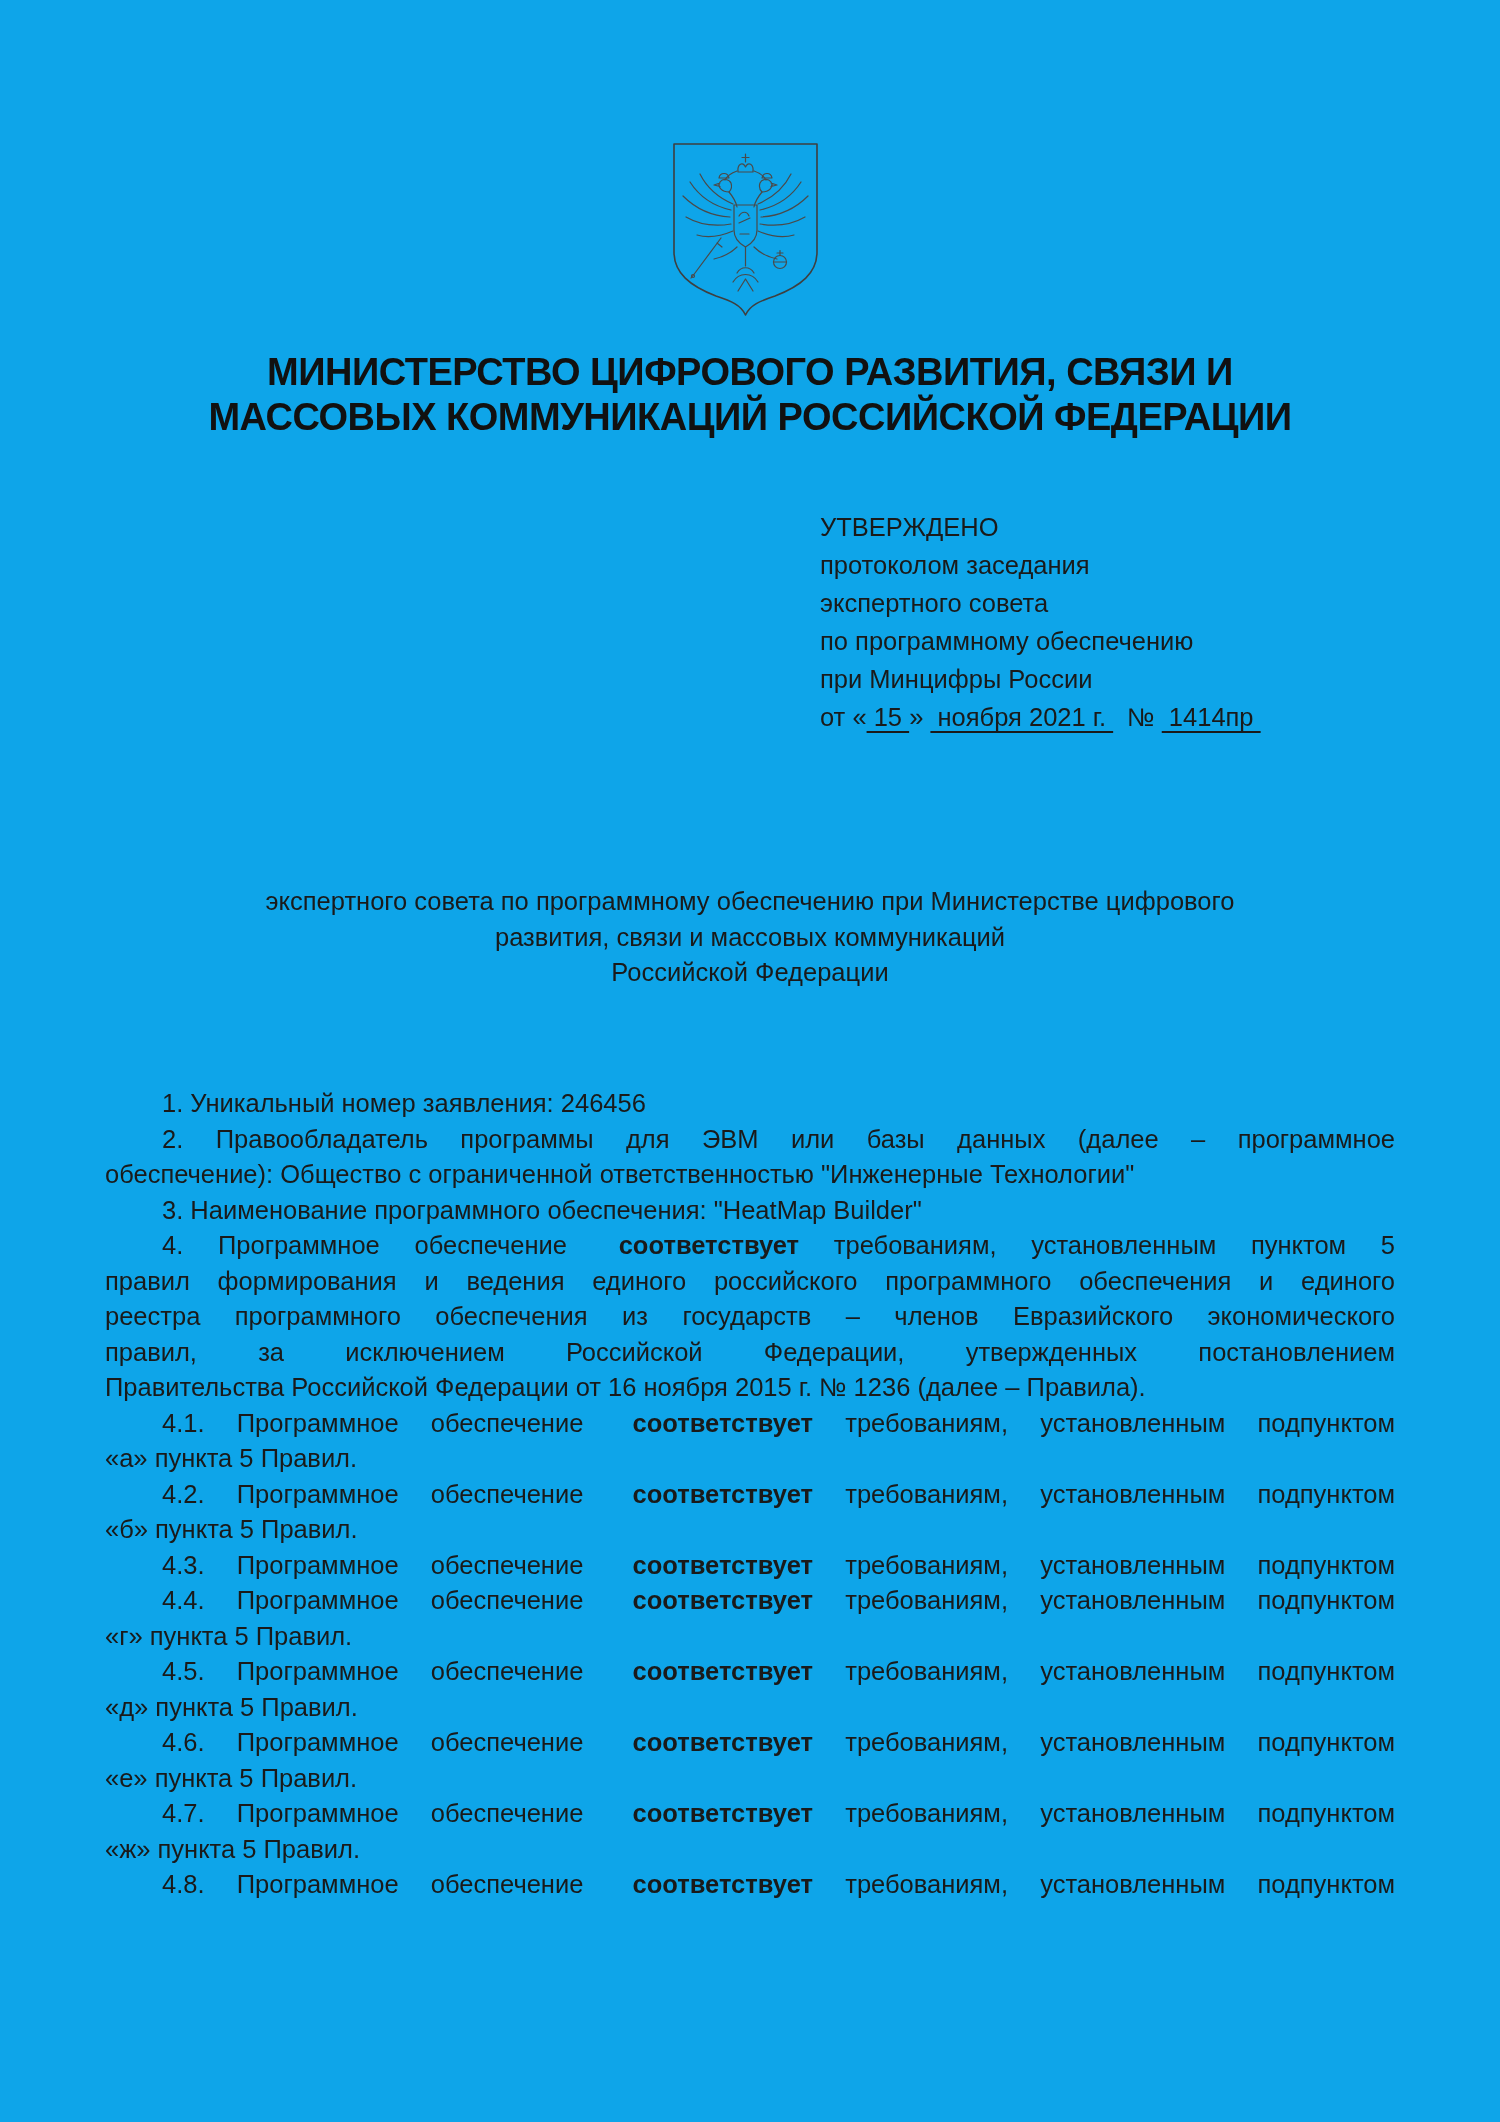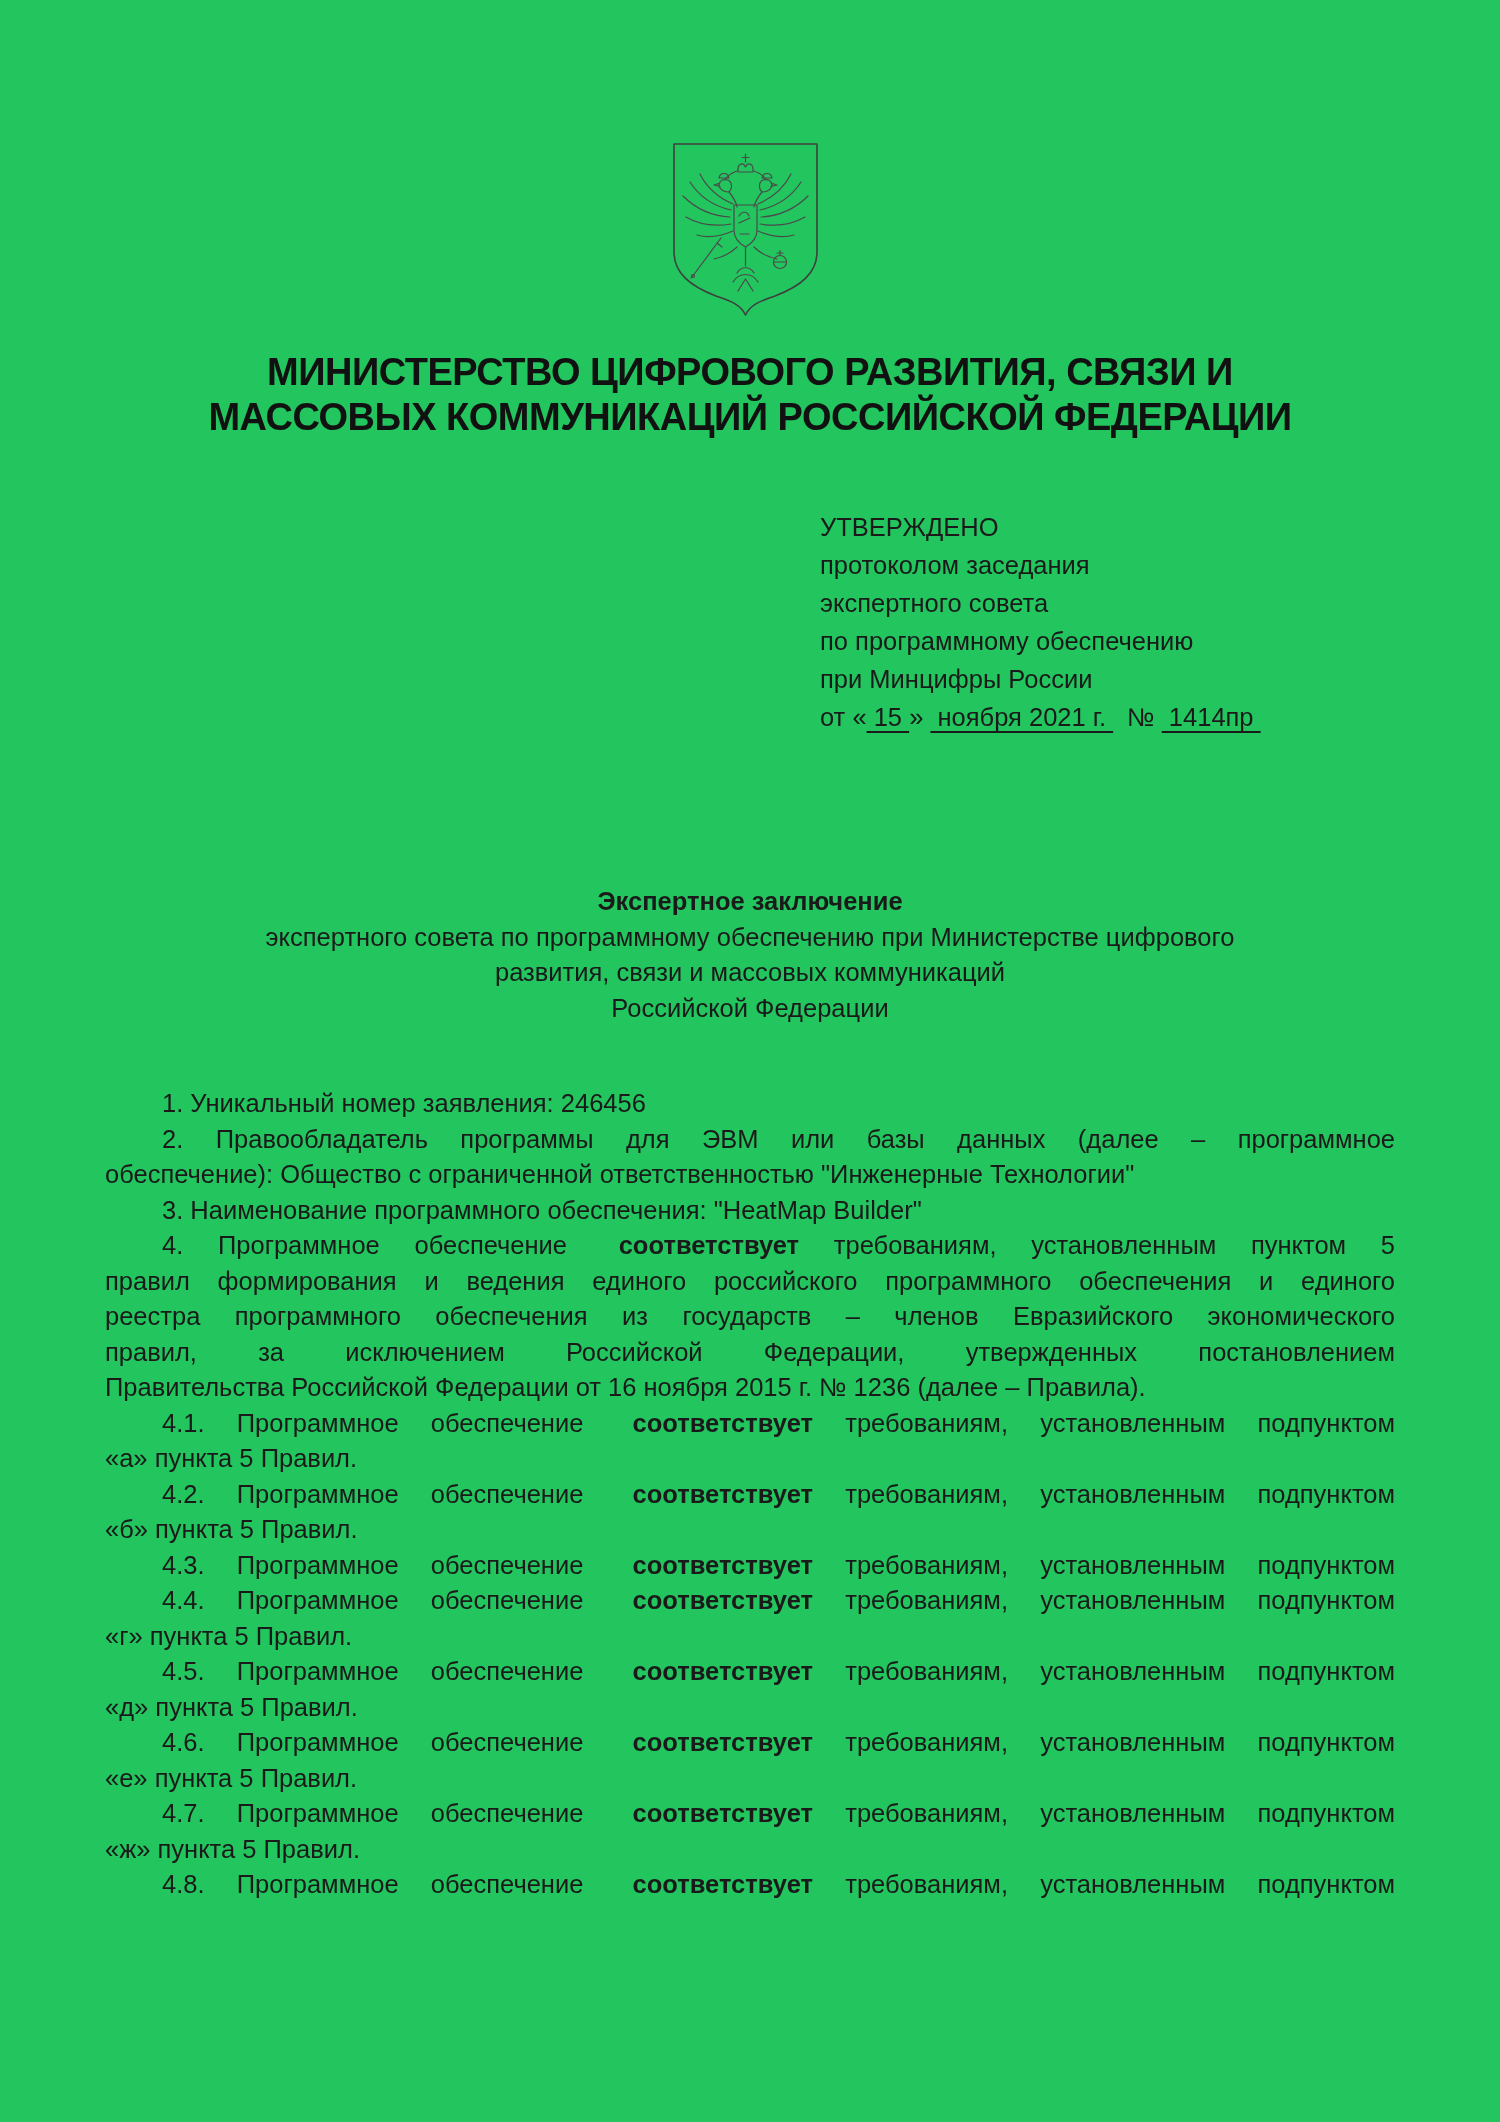--- a/index.html
+++ b/index.html
@@ -4,21 +4,21 @@
 <style>
   html, body {
     margin: 0;
     padding: 0;
     background: #ffffff;
   }
   .page {
     position: relative;
     width: 1500px;
     height: 2122px;
-    background: #22c55e;
+    background: #0ea5e9;
     color: #1a1a1a;
     font-family: "Liberation Sans", "DejaVu Sans", sans-serif;
     overflow: hidden;
   }
   .emblem {
     position: absolute;
     top: 140px;
     left: 667px;
     width: 157px;
     height: 178px;
@@ -132,21 +132,20 @@
   <div class="approval">
       <div class="line"><span class="seg">УТВЕРЖДЕНО</span></div>
       <div class="line"><span class="seg">протоколом заседания</span></div>
       <div class="line"><span class="seg">экспертного совета</span></div>
       <div class="line"><span class="seg">по программному обеспечению</span></div>
       <div class="line"><span class="seg">при Минцифры России</span></div>
       <div class="line"><span class="seg">от «</span><span class="seg u">&nbsp;15&nbsp;</span><span class="seg">» </span><span class="seg u">&nbsp;ноября 2021 г.&nbsp;</span><span class="seg">&nbsp; № </span><span class="seg u">&nbsp;1414пр&nbsp;</span></div>
     </div>
 
   <div class="doc-title">
-    <div class="heading">Экспертное заключение</div>
     <div>экспертного совета по программному обеспечению при Министерстве цифрового</div>
     <div>развития, связи и массовых коммуникаций</div>
     <div>Российской Федерации</div>
   </div>
 
   <div class="body-text">
       <div class="para">
         <div class="line ind"><span class="seg">1. Уникальный номер заявления: 246456</span></div>
       </div>
       <div class="para">

